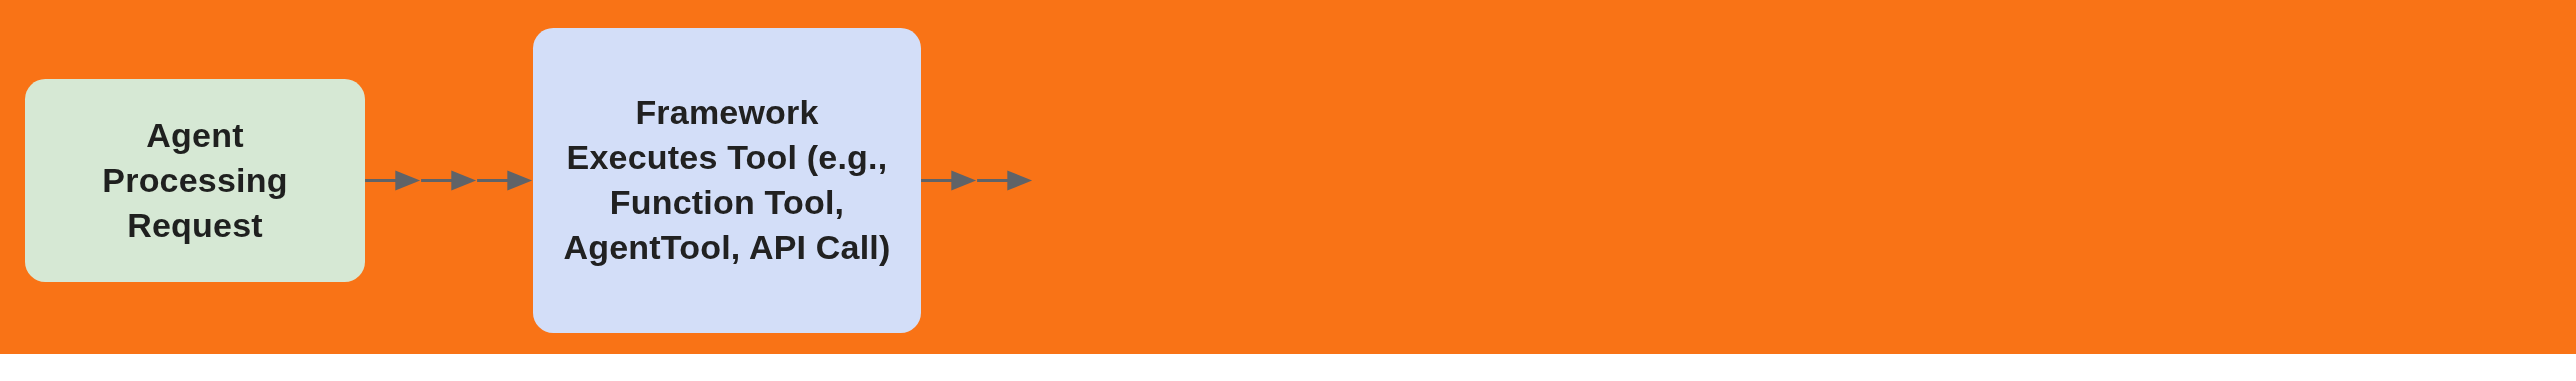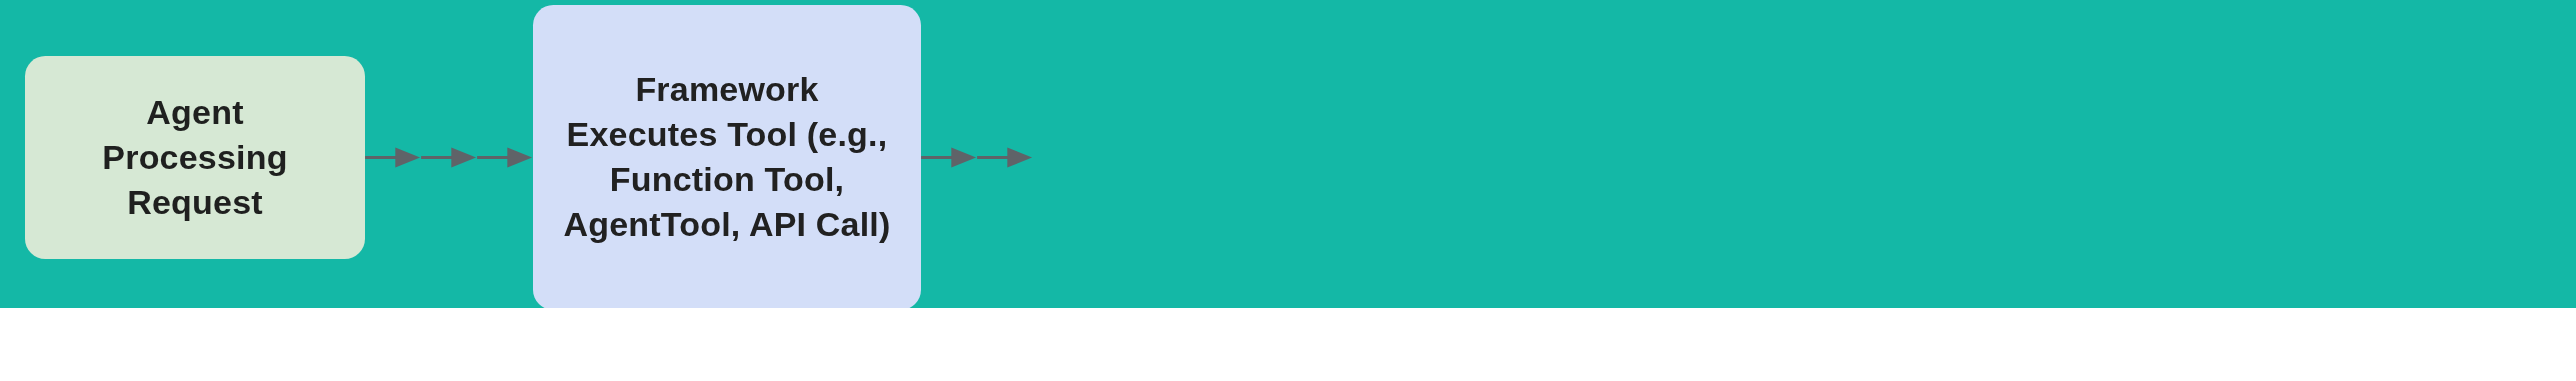--- a/index.html
+++ b/index.html
@@ -1,19 +1,19 @@
 <!DOCTYPE html>
 <html style="font-size:12.5px"><head>
 <meta charset="utf-8">
 <style>
   html, body { margin: 0; padding: 0; background: #ffffff; }
   .stage {
     width: 2576px;
-    height: 308px;
-    background: #14b8a6;
+    height: 354px;
+    background: #f97316;
     overflow: hidden;
     font-family: "Liberation Sans", sans-serif;
   }
   .flow {
     height: 100%;
     box-sizing: border-box;
     padding-top: 6.3px;          
     padding-left: 25px;
     display: flex;
     align-items: center;

